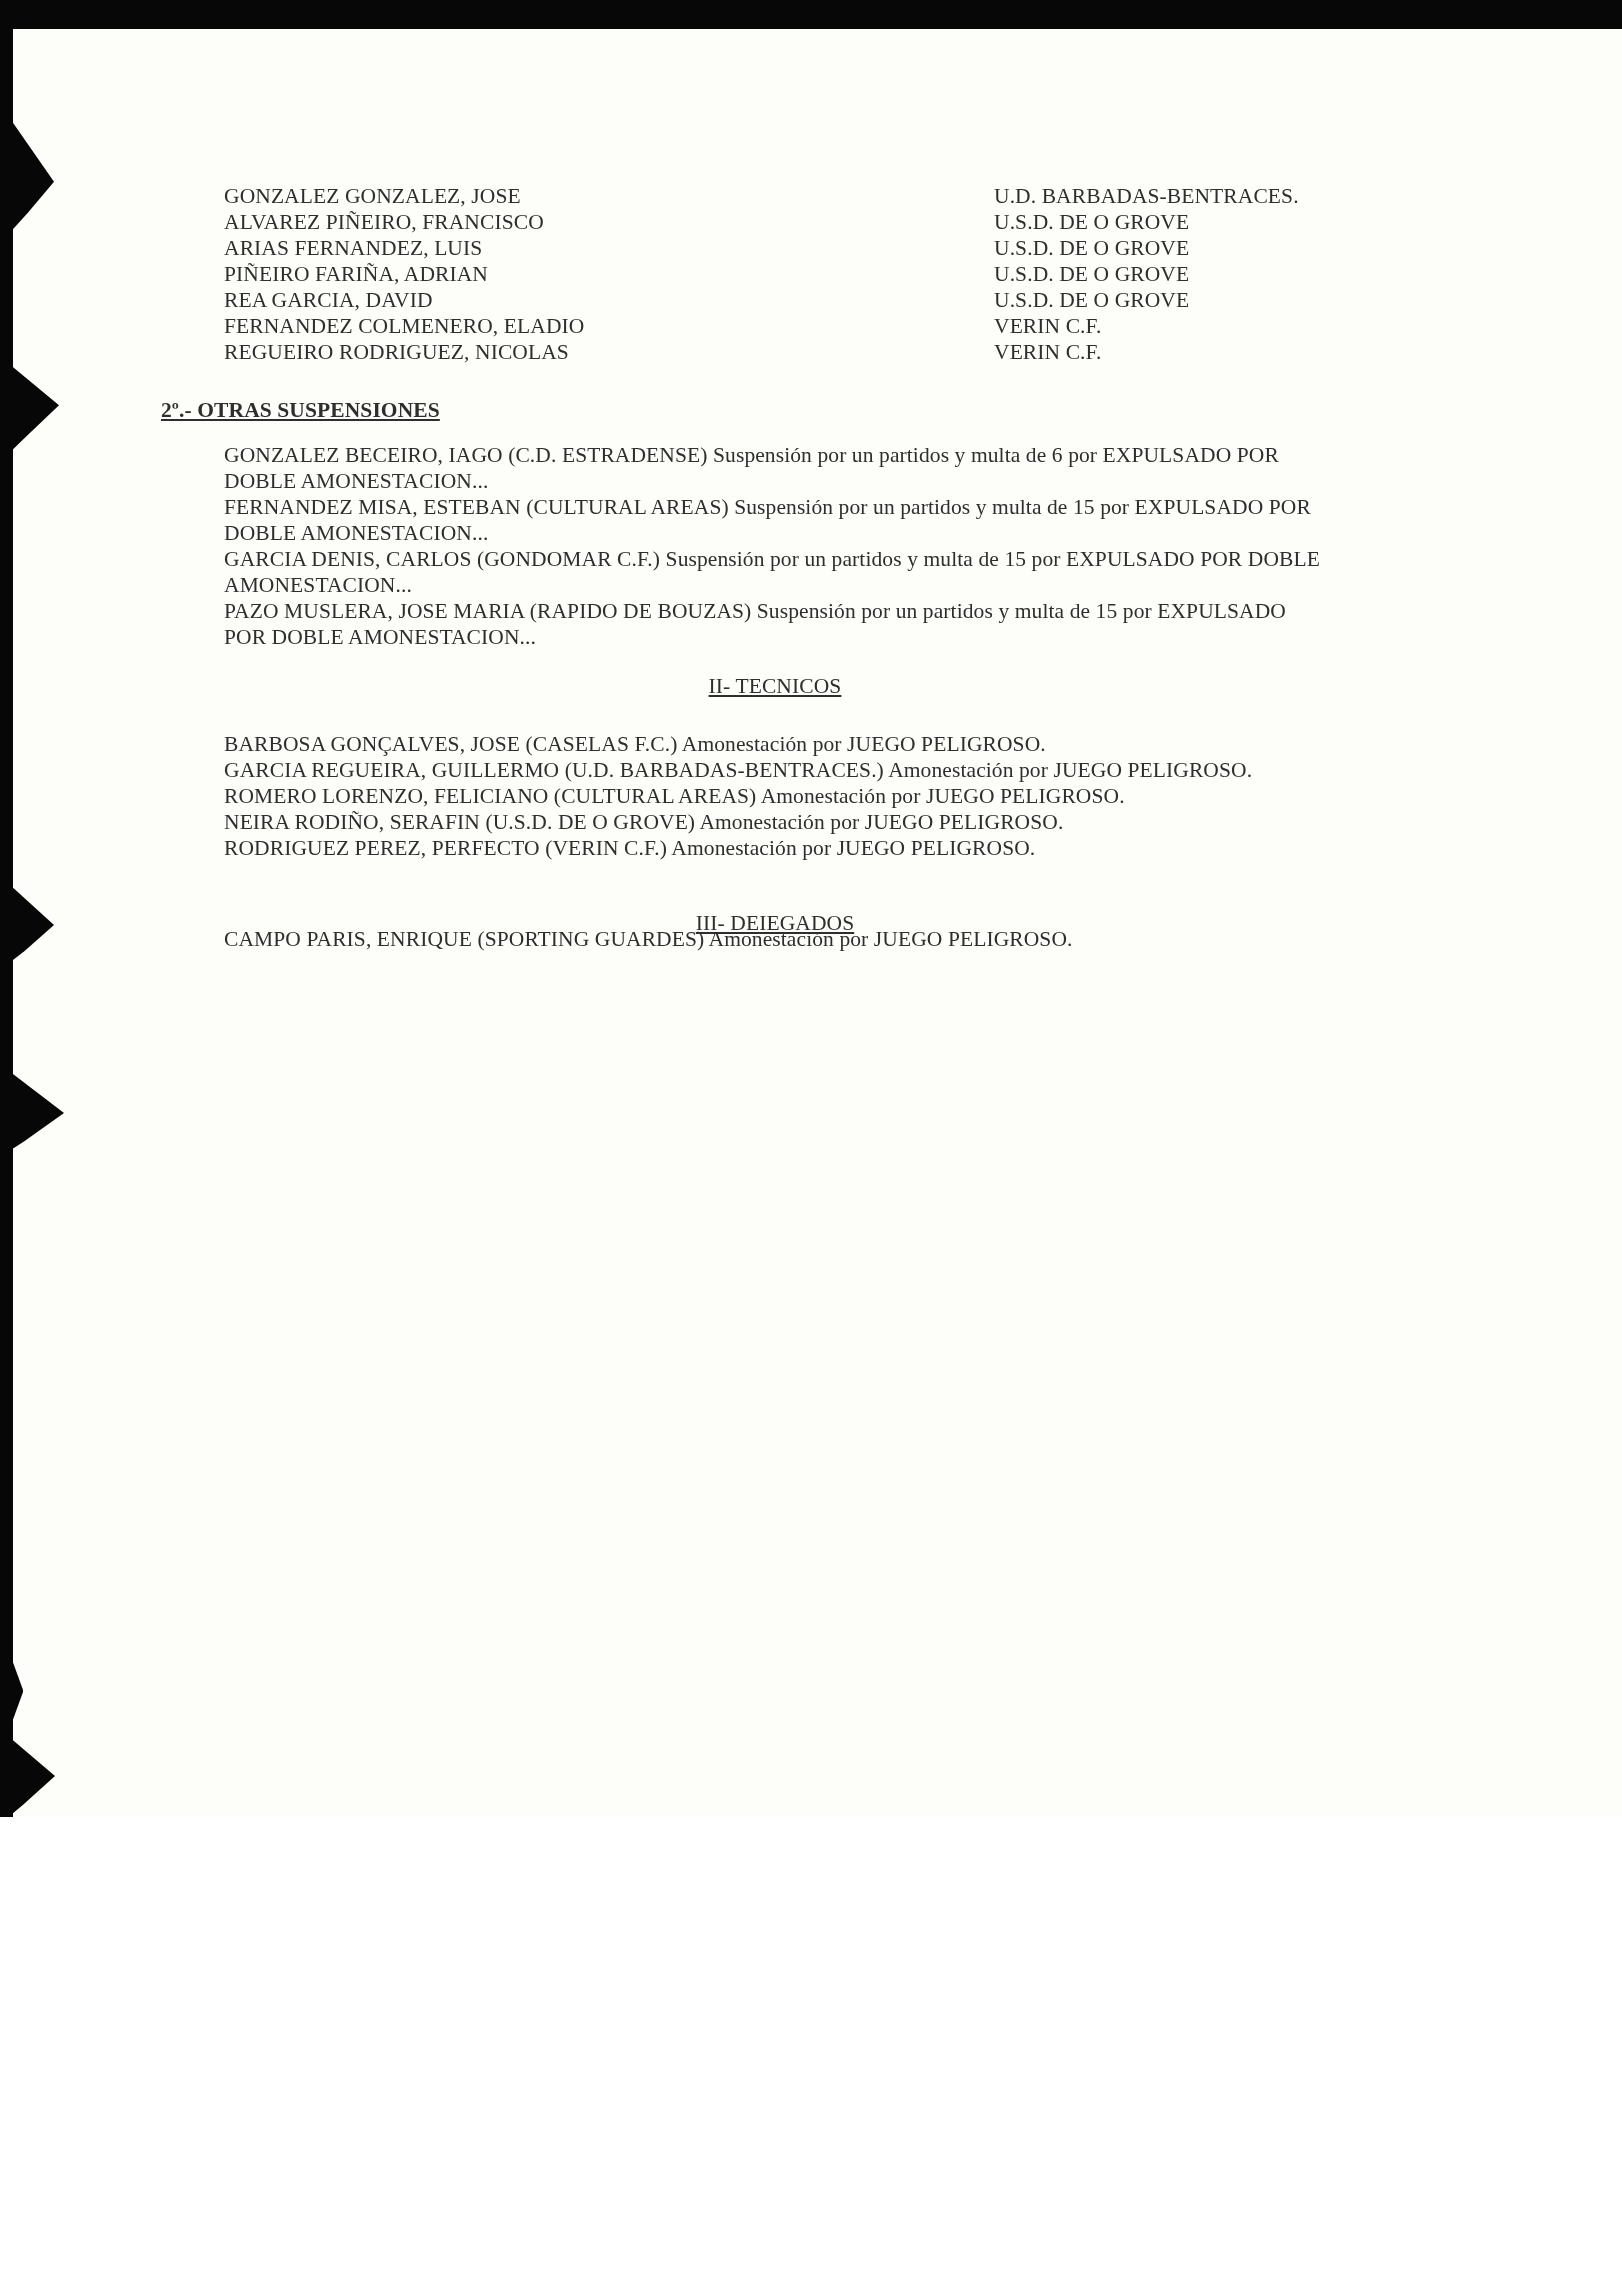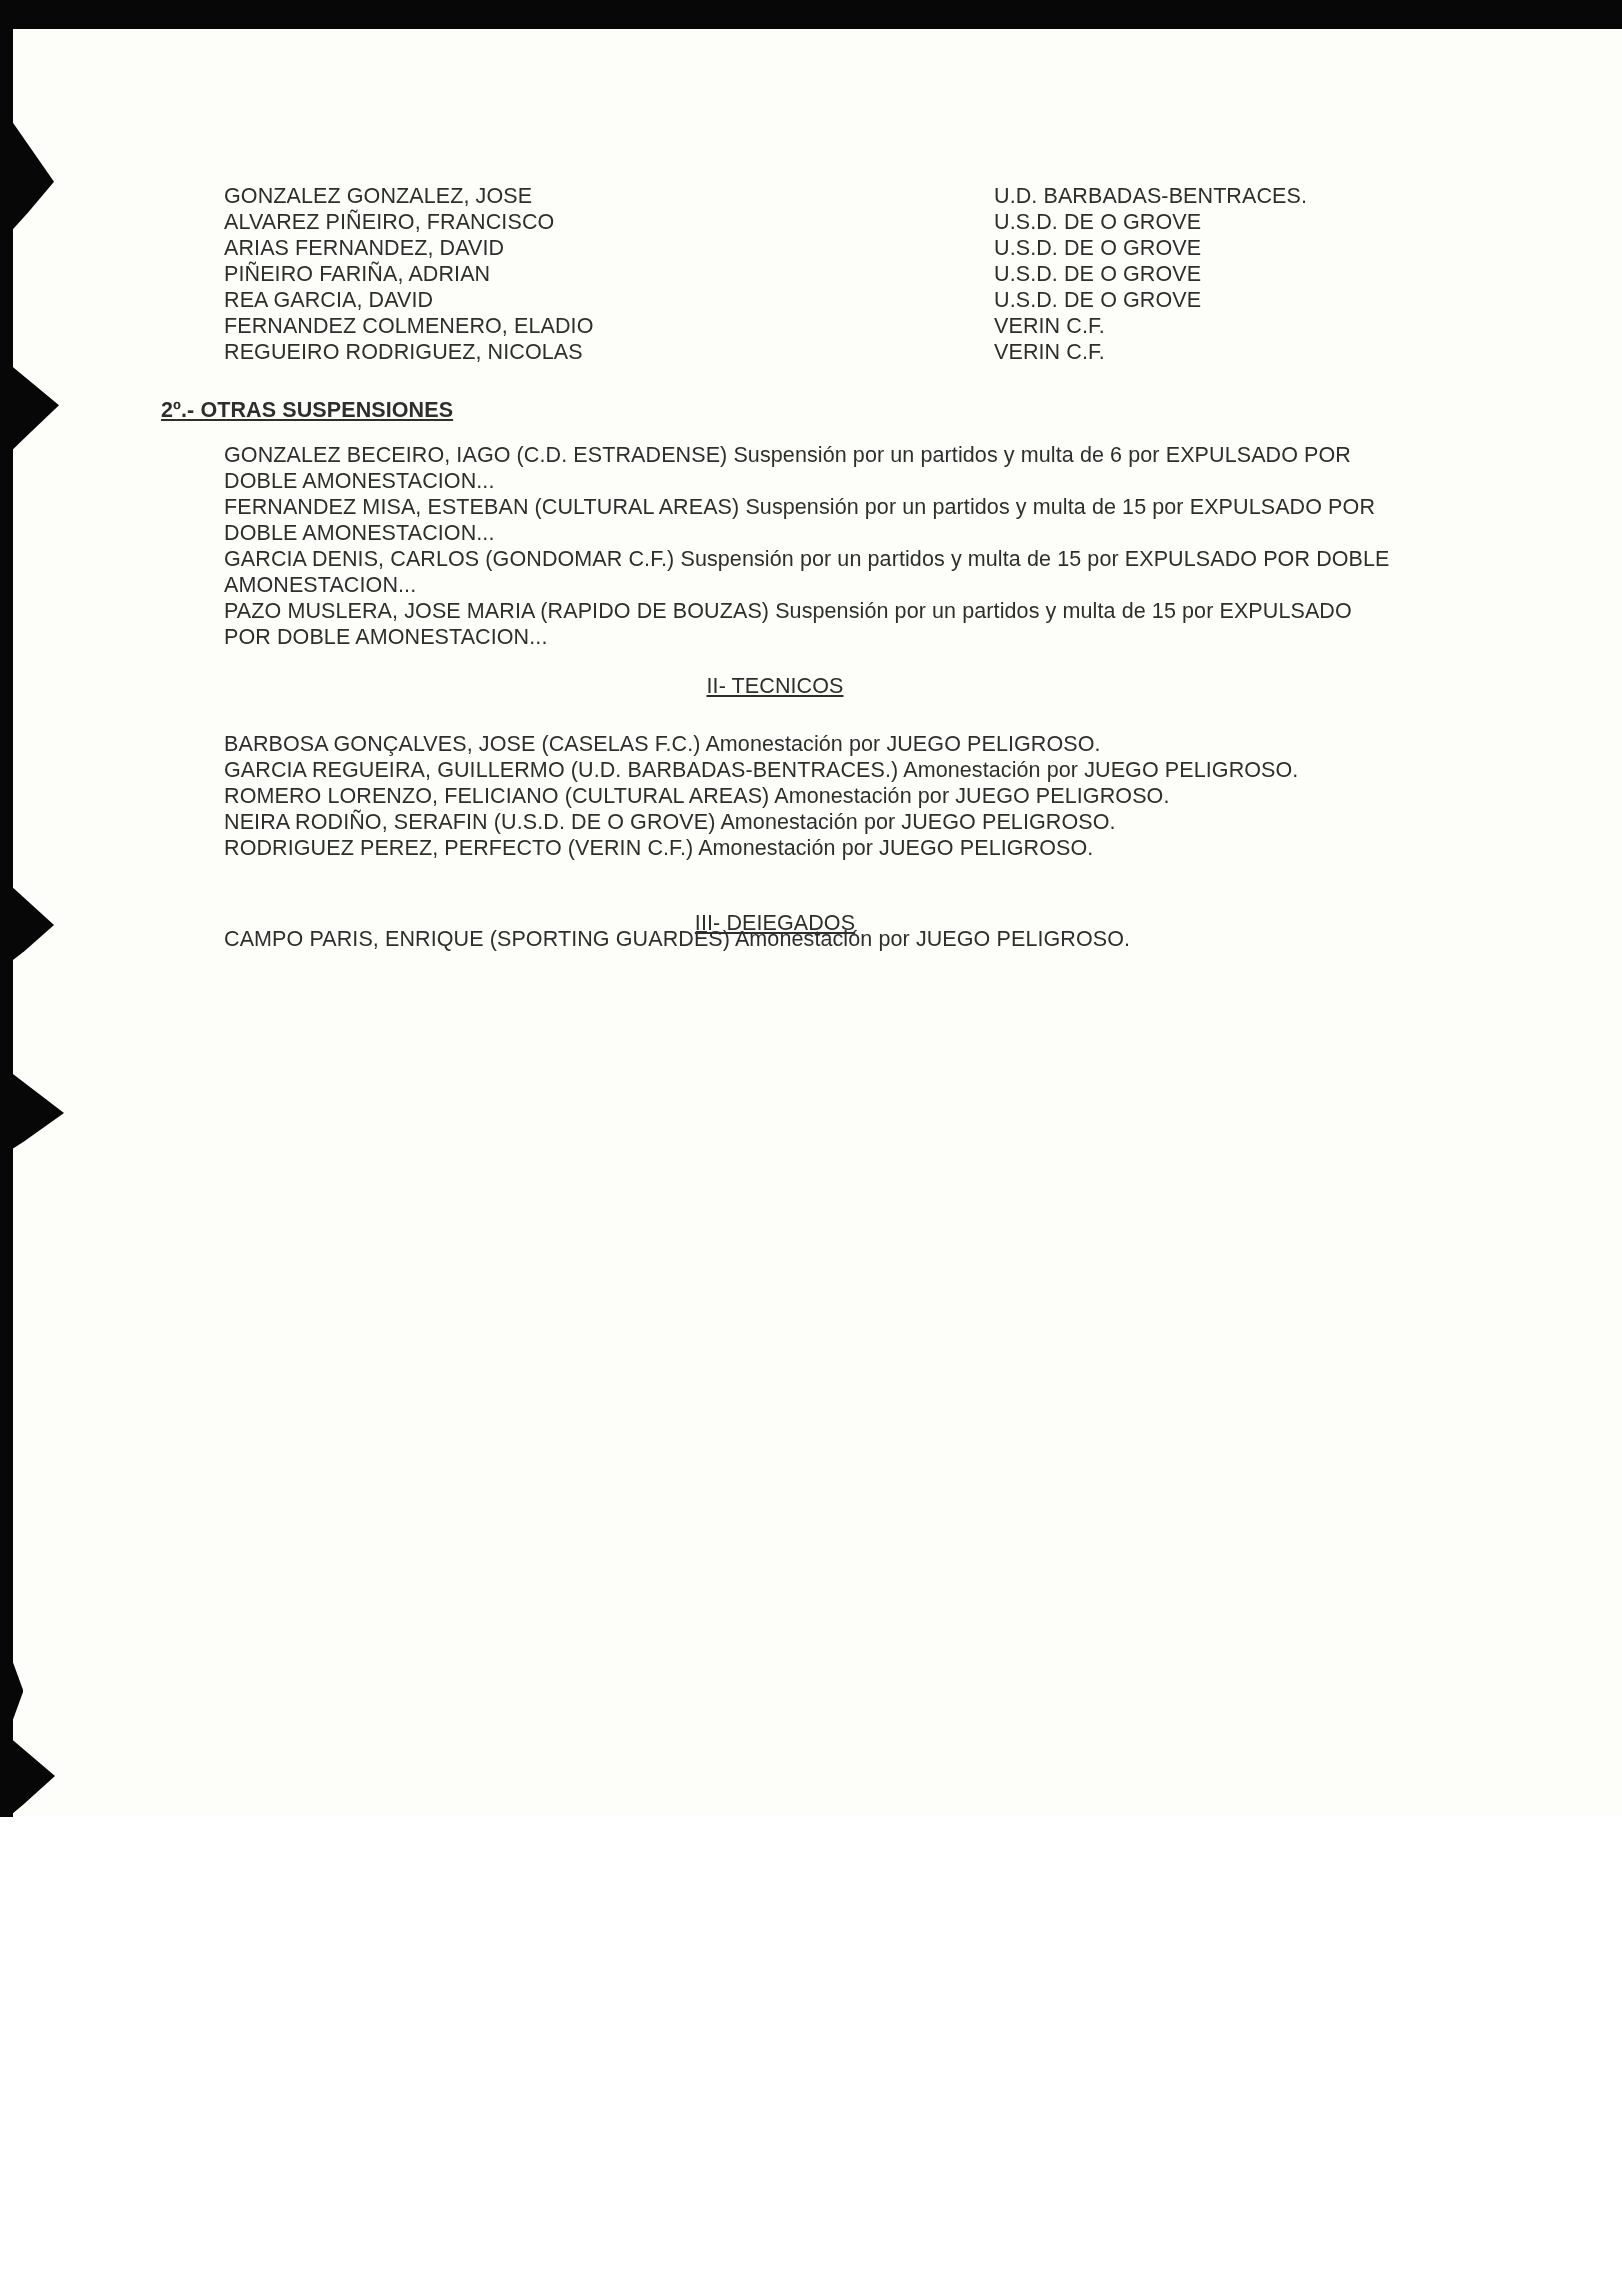--- a/index.html
+++ b/index.html
@@ -6,21 +6,21 @@
     margin: 0;
     padding: 0;
     background: #ffffff;
   }
   .page {
     position: relative;
     width: 1623px;
     height: 1817px;
     background: #fdfdf9;
     overflow: hidden;
-    font-family: Liberation Sans, sans-serif;
+    font-family: Liberation Serif, serif;
     color: #2e2e2e;
   }
   
   .bar-top {
     position: absolute; left: 0; top: 0;
     width: 1623px; height: 29px;
     background: #070707;
   }
   .bar-bottom {
     position: absolute; left: 86px; top: 2262px;
@@ -97,21 +97,21 @@
   <div class="roster doc-text">
     <div class="roster-row">
       <span class="roster-name">GONZALEZ GONZALEZ, JOSE</span>
       <span class="roster-club">U.D. BARBADAS-BENTRACES.</span>
     </div>
     <div class="roster-row">
       <span class="roster-name">ALVAREZ PIÑEIRO, FRANCISCO</span>
       <span class="roster-club">U.S.D. DE O GROVE</span>
     </div>
     <div class="roster-row">
-      <span class="roster-name">ARIAS FERNANDEZ, DAVID</span>
+      <span class="roster-name">ARIAS FERNANDEZ, LUIS</span>
       <span class="roster-club">U.S.D. DE O GROVE</span>
     </div>
     <div class="roster-row">
       <span class="roster-name">PIÑEIRO FARIÑA, ADRIAN</span>
       <span class="roster-club">U.S.D. DE O GROVE</span>
     </div>
     <div class="roster-row">
       <span class="roster-name">REA GARCIA, DAVID</span>
       <span class="roster-club">U.S.D. DE O GROVE</span>
     </div>

